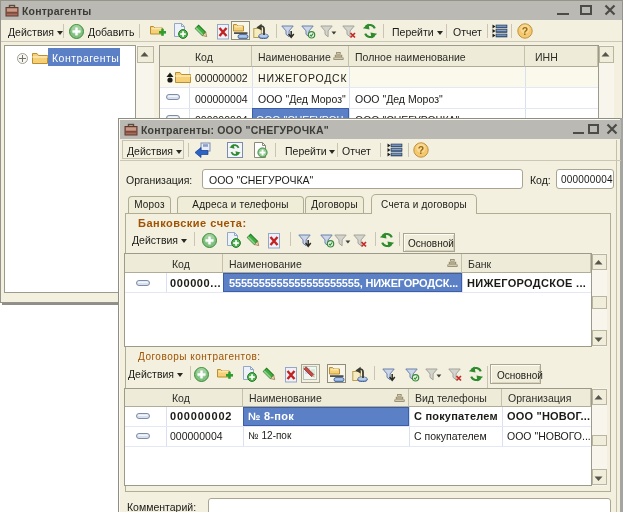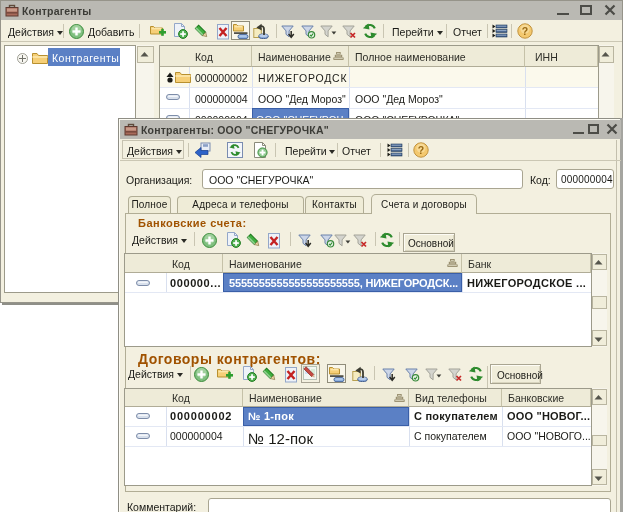--- a/index.html
+++ b/index.html
@@ -251,25 +251,25 @@
       <circle cx="8" cy="6" r="4.6" fill="#f8dfa4" opacity="0.7"></circle>
       <text x="8" y="11.6" font-size="10.5" font-weight="bold" text-anchor="middle" fill="#9a6a14" font-family="Liberation Sans">?</text>
     </svg>
 <div class="abs" style="left:126px;top:174px;color:#1a1a16;font-size:10.5px;white-space:nowrap;">Организация:</div>
 <div class="abs" style="left:202px;top:169px;width:321px;height:20px;background:#fff;border:1px solid #a9a591;border-radius:3px;"></div>
 <div class="abs" style="left:209px;top:174px;color:#1a1a16;font-size:10.5px;white-space:nowrap;">ООО "СНЕГУРОЧКА"</div>
 <div class="abs" style="left:530px;top:174px;color:#1a1a16;font-size:10.5px;white-space:nowrap;">Код:</div>
 <div class="abs" style="left:556px;top:169px;width:58px;height:20px;background:#fff;border:1px solid #a9a591;border-radius:3px;"></div>
 <div class="abs" style="left:561px;top:174px;letter-spacing:0.2px;color:#1a1a16;font-size:10px;white-space:nowrap;">000000004</div>
 <div class="abs" style="left:128px;top:196px;width:43px;height:17px;background:#efecd7;border:1px solid #b1ad95;border-bottom:none;border-radius:4px 4px 0 0;"></div>
-<div class="abs" style="left:128px;top:199px;letter-spacing:0.2px;color:#1a1a16;font-size:10px;white-space:nowrap;width:43px;text-align:center;">Полное</div>
+<div class="abs" style="left:128px;top:199px;letter-spacing:0.2px;color:#1a1a16;font-size:10px;white-space:nowrap;width:43px;text-align:center;">Мороз</div>
 <div class="abs" style="left:177px;top:196px;width:127px;height:17px;background:#efecd7;border:1px solid #b1ad95;border-bottom:none;border-radius:4px 4px 0 0;"></div>
 <div class="abs" style="left:177px;top:199px;letter-spacing:0.2px;color:#1a1a16;font-size:10px;white-space:nowrap;width:127px;text-align:center;">Адреса и телефоны</div>
 <div class="abs" style="left:305px;top:196px;width:59px;height:17px;background:#efecd7;border:1px solid #b1ad95;border-bottom:none;border-radius:4px 4px 0 0;"></div>
-<div class="abs" style="left:305px;top:199px;letter-spacing:0.2px;color:#1a1a16;font-size:10px;white-space:nowrap;width:59px;text-align:center;">Контакты</div>
+<div class="abs" style="left:305px;top:199px;letter-spacing:0.2px;color:#1a1a16;font-size:10px;white-space:nowrap;width:59px;text-align:center;">Договоры</div>
 <div class="abs" style="left:125px;top:213px;width:486px;height:279px;border:1px solid #b1ad95;background:#f3f0e0;"></div>
 <div class="abs" style="left:371px;top:194px;width:106px;height:20px;background:#f3f0e0;border:1px solid #b1ad95;border-bottom:none;border-radius:5px 5px 0 0;z-index:12;"></div>
 <div class="abs" style="left:371px;top:199px;letter-spacing:0.2px;color:#1a1a16;font-size:10px;white-space:nowrap;z-index:13;width:106px;text-align:center;">Счета и договоры</div>
 <div class="abs" style="left:138px;top:217px;font-weight:bold;letter-spacing:0.5px;color:#a05200;font-size:11px;white-space:nowrap;">Банковские счета:</div>
 <div class="abs" style="left:132px;top:234px;color:#1a1a16;font-size:10.5px;white-space:nowrap;">Действия</div>
 <div class="abs" style="left:181px;top:239px;width:0;height:0;border-left:3.5px solid transparent;border-right:3.5px solid transparent;border-top:4px solid #2a2a25"></div>
 <div class="abs" style="left:194px;top:232px;width:1px;height:14px;background:#c9c5b2"></div>
 <svg style="position:absolute;left:202px;top:233px;" width="15" height="15" viewBox="0 0 15 15">
       <circle cx="7.5" cy="7.5" r="7" fill="#7fbf7f" stroke="#3e8e3e"></circle>
       <circle cx="7.5" cy="6" r="5" fill="#a8d4a4" stroke="none" opacity="0.8"></circle>
@@ -350,21 +350,21 @@
 <div class="abs" style="left:592px;top:253px;width:15px;height:94px;background:#f7f5ec;"></div>
 <div class="abs" style="left:592px;top:254px;width:15px;height:16px;background:#f0edda;border:1px solid #b9b5a0;"></div>
 <svg style="position:absolute;left:594px;top:259px;" width="9" height="7" viewBox="0 0 9 7">
       <path d="M0.5,5.5 L4.5,1 L8.5,5.5 z" fill="#55554c"></path>
     </svg>
 <div class="abs" style="left:592px;top:296px;width:15px;height:13px;background:#f0edda;border:1px solid #b9b5a0;"></div>
 <div class="abs" style="left:592px;top:330px;width:15px;height:16px;background:#f0edda;border:1px solid #b9b5a0;"></div>
 <svg style="position:absolute;left:594px;top:336px;" width="9" height="7" viewBox="0 0 9 7">
       <path d="M0.5,1.5 L8.5,1.5 L4.5,6 z" fill="#55554c"></path>
     </svg>
-<div class="abs" style="left:138px;top:351px;font-weight:bold;letter-spacing:0.5px;color:#a05200;font-size:14px;white-space:nowrap;">Договоры контрагентов:</div>
+<div class="abs" style="left:138px;top:351px;font-weight:normal;letter-spacing:0.5px;color:#a05200;font-size:10px;white-space:nowrap;">Договоры контрагентов:</div>
 <div class="abs" style="left:128px;top:368px;color:#1a1a16;font-size:10.5px;white-space:nowrap;">Действия</div>
 <div class="abs" style="left:177px;top:373px;width:0;height:0;border-left:3.5px solid transparent;border-right:3.5px solid transparent;border-top:4px solid #2a2a25"></div>
 <div class="abs" style="left:190px;top:366px;width:1px;height:14px;background:#c9c5b2"></div>
 <svg style="position:absolute;left:194px;top:367px;" width="15" height="15" viewBox="0 0 15 15">
       <circle cx="7.5" cy="7.5" r="7" fill="#7fbf7f" stroke="#3e8e3e"></circle>
       <circle cx="7.5" cy="6" r="5" fill="#a8d4a4" stroke="none" opacity="0.8"></circle>
       <rect x="3.5" y="6.3" width="8" height="2.4" fill="#fff"></rect>
       <rect x="6.3" y="3.5" width="2.4" height="8" fill="#fff"></rect>
     </svg>
 <svg style="position:absolute;left:217px;top:366px;" width="16" height="15" viewBox="0 0 16 15">
@@ -445,47 +445,47 @@
 <div class="abs" style="left:497px;top:370px;color:#1a1a16;font-size:10px;white-space:nowrap;">Основной</div>
 <div class="abs" style="left:124px;top:388px;width:468px;height:98px;background:#fff;border:1px solid #9c9a8a;"></div>
 <div class="abs" style="left:125px;top:389px;width:42px;height:18px;background:#eeebd8;border-right:1px solid #c5c1a8;border-bottom:1px solid #b0ac97;"></div>
 <div class="abs" style="left:166px;top:389px;width:77px;height:18px;background:#eeebd8;border-right:1px solid #c5c1a8;border-bottom:1px solid #b0ac97;"></div>
 <div class="abs" style="left:172px;top:392px;color:#2e2e28;font-size:10.5px;white-space:nowrap;">Код</div>
 <div class="abs" style="left:243px;top:389px;width:166px;height:18px;background:#eeebd8;border-right:1px solid #c5c1a8;border-bottom:1px solid #b0ac97;"></div>
 <div class="abs" style="left:249px;top:392px;color:#2e2e28;font-size:10.5px;white-space:nowrap;">Наименование</div>
 <div class="abs" style="left:409px;top:389px;width:93px;height:18px;background:#eeebd8;border-right:1px solid #c5c1a8;border-bottom:1px solid #b0ac97;"></div>
 <div class="abs" style="left:415px;top:392px;color:#2e2e28;font-size:10.5px;white-space:nowrap;">Вид телефоны</div>
 <div class="abs" style="left:502px;top:389px;width:89px;height:18px;background:#eeebd8;border-right:1px solid #c5c1a8;border-bottom:1px solid #b0ac97;"></div>
-<div class="abs" style="left:508px;top:392px;color:#2e2e28;font-size:10.5px;white-space:nowrap;">Банковские</div>
+<div class="abs" style="left:508px;top:392px;color:#2e2e28;font-size:10.5px;white-space:nowrap;">Организация</div>
 <svg style="position:absolute;left:394px;top:394px;" width="11" height="9" viewBox="0 0 11 9">
       <rect x="3.6" y="0.5" width="3.6" height="1.6" fill="none" stroke="#8a7f5d" stroke-width="0.8"></rect>
       <rect x="2.2" y="3.2" width="6.6" height="1.6" fill="none" stroke="#8a7f5d" stroke-width="0.8"></rect>
       <rect x="0.8" y="5.9" width="9.4" height="1.6" fill="none" stroke="#8a7f5d" stroke-width="0.8"></rect>
     </svg>
 <div class="abs" style="left:166px;top:407px;width:1px;height:39px;background:#d9e0ef;"></div>
 <div class="abs" style="left:243px;top:407px;width:1px;height:39px;background:#d9e0ef;"></div>
 <div class="abs" style="left:409px;top:407px;width:1px;height:39px;background:#d9e0ef;"></div>
 <div class="abs" style="left:502px;top:407px;width:1px;height:39px;background:#d9e0ef;"></div>
 <div class="abs" style="left:125px;top:426px;width:466px;height:1px;background:#e3e8f4;"></div>
 <div class="abs" style="left:125px;top:446px;width:466px;height:1px;background:#e3e8f4;"></div>
 <svg style="position:absolute;left:136px;top:413px;" width="14" height="6" viewBox="0 0 14 6">
       <rect x="0.5" y="0.5" width="13" height="5" rx="2.5" fill="#d8e0ec" stroke="#7d8da9"></rect>
       <rect x="2" y="1.5" width="10" height="1.4" rx="0.7" fill="#f3f6fa"></rect>
     </svg>
 <div class="abs" style="left:170px;top:410px;font-weight:bold;letter-spacing:0.8px;color:#1a1a16;font-size:11px;white-space:nowrap;">000000002</div>
 <div class="abs" style="left:243px;top:407px;width:166px;height:19px;background:#5b80c5;border:1px solid #3a5fa8;"></div>
-<div class="abs" style="left:248px;top:410px;font-weight:bold;letter-spacing:0.3px;color:#fff;font-size:11px;white-space:nowrap;">№ 1-пок</div>
+<div class="abs" style="left:248px;top:410px;font-weight:bold;letter-spacing:0.3px;color:#fff;font-size:11px;white-space:nowrap;">№ 8-пок</div>
 <div class="abs" style="left:414px;top:410px;font-weight:bold;letter-spacing:0.2px;color:#1a1a16;font-size:11px;white-space:nowrap;">С покупателем</div>
 <div class="abs" style="left:507px;top:410px;font-weight:bold;letter-spacing:0.2px;color:#1a1a16;font-size:11px;white-space:nowrap;">ООО "НОВОГ...</div>
 <svg style="position:absolute;left:136px;top:433px;" width="14" height="6" viewBox="0 0 14 6">
       <rect x="0.5" y="0.5" width="13" height="5" rx="2.5" fill="#d8e0ec" stroke="#7d8da9"></rect>
       <rect x="2" y="1.5" width="10" height="1.4" rx="0.7" fill="#f3f6fa"></rect>
     </svg>
 <div class="abs" style="left:170px;top:430px;color:#1a1a16;font-size:10.5px;white-space:nowrap;">000000004</div>
-<div class="abs" style="left:248px;top:430px;color:#1a1a16;font-size:15px;white-space:nowrap;">№ 12-пок</div>
+<div class="abs" style="left:248px;top:430px;color:#1a1a16;font-size:10px;white-space:nowrap;">№ 12-пок</div>
 <div class="abs" style="left:414px;top:430px;color:#1a1a16;font-size:10.5px;white-space:nowrap;">С покупателем</div>
 <div class="abs" style="left:507px;top:430px;color:#1a1a16;font-size:10.5px;white-space:nowrap;">ООО "НОВОГО...</div>
 <div class="abs" style="left:592px;top:388px;width:15px;height:98px;background:#f7f5ec;"></div>
 <div class="abs" style="left:592px;top:389px;width:15px;height:16px;background:#f0edda;border:1px solid #b9b5a0;"></div>
 <svg style="position:absolute;left:594px;top:394px;" width="9" height="7" viewBox="0 0 9 7">
       <path d="M0.5,5.5 L4.5,1 L8.5,5.5 z" fill="#55554c"></path>
     </svg>
 <div class="abs" style="left:592px;top:435px;width:15px;height:11px;background:#f0edda;border:1px solid #b9b5a0;"></div>
 <div class="abs" style="left:592px;top:469px;width:15px;height:16px;background:#f0edda;border:1px solid #b9b5a0;"></div>
 <svg style="position:absolute;left:594px;top:475px;" width="9" height="7" viewBox="0 0 9 7">

